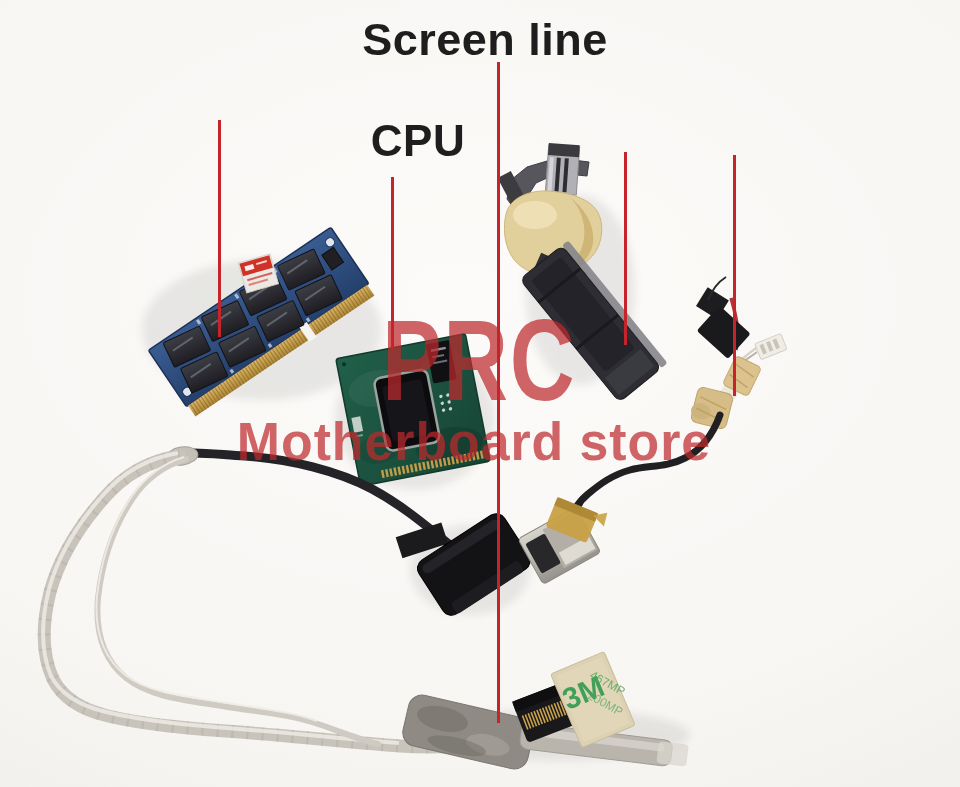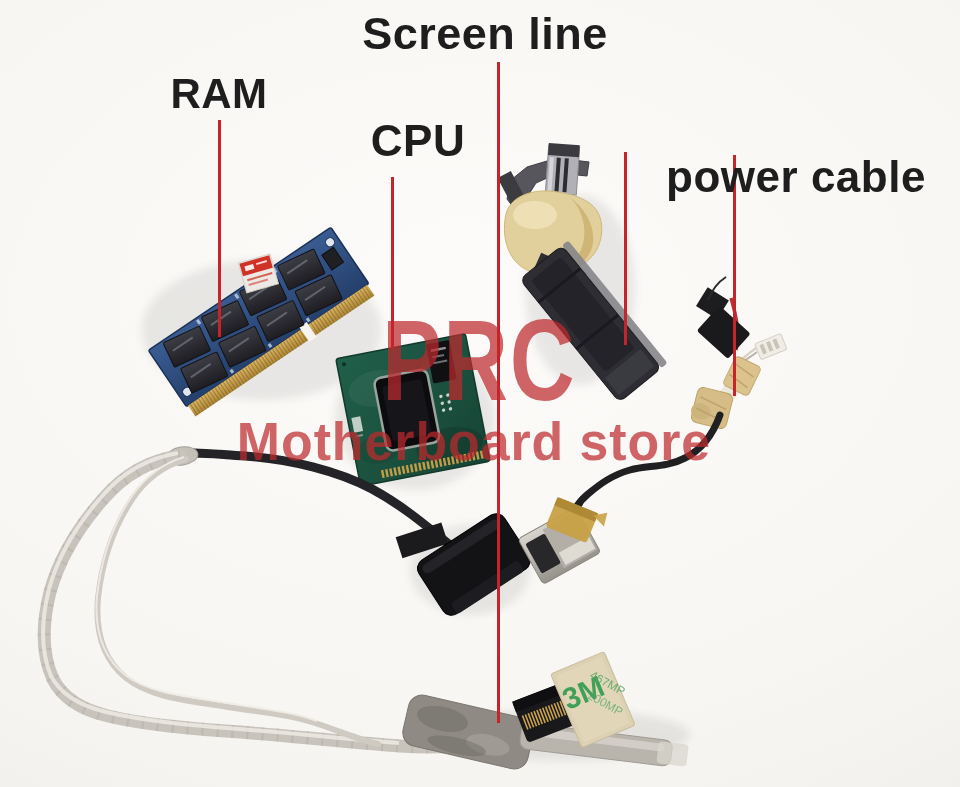--- a/index.html
+++ b/index.html
@@ -13,21 +13,21 @@
   #canvas{
     position:relative;width:960px;height:787px;overflow:hidden;
     background:radial-gradient(120% 100% at 48% 38%, #fcfbf9 0%, #f8f6f3 55%, #eeece8 90%, #e8e6e2 100%);
   }
   #scene{position:absolute;left:0;top:0;z-index:1;}
   .label{
     position:absolute;transform:translateX(-50%);white-space:nowrap;
     color:var(--label-text);font-weight:700;font-size:42px;letter-spacing:0.5px;
     z-index:4;font-family:"Liberation Sans",sans-serif;
   }
-  #lbl-screen{left:485px;top:8px;font-size:45px;}
+  #lbl-screen{left:485px;top:14px;font-size:45px;}
   #lbl-ram{left:219px;top:70px;}
   #lbl-cpu{left:418px;top:116px;font-size:44px;}
   #lbl-hdd{left:678px;top:83px;}
   #lbl-power{left:796px;top:152px;font-size:44px;}
   .pline{
     position:absolute;width:3px;background:var(--pointer-line);z-index:3;
   }
   #pl-ram{left:218px;top:120px;height:217px;}
   #pl-cpu{left:391px;top:177px;height:172px;}
   #pl-screen{left:497px;top:62px;height:661px;}
@@ -267,17 +267,15 @@
   <div class="wm" id="wm1">PRC</div>
   <div class="wm" id="wm2">Motherboard store</div>
 
   <div class="pline" id="pl-ram"></div>
   <div class="pline" id="pl-cpu"></div>
   <div class="pline" id="pl-screen"></div>
   <div class="pline" id="pl-hdd"></div>
   <div class="pline" id="pl-power"></div>
 
   <div class="label" id="lbl-screen">Screen line</div>
-  <div class="label" id="lbl-ram">RAM</div>
   <div class="label" id="lbl-cpu">CPU</div>
-  <div class="label" id="lbl-power">power cable</div>
 
 </div>
 
 </body></html>

